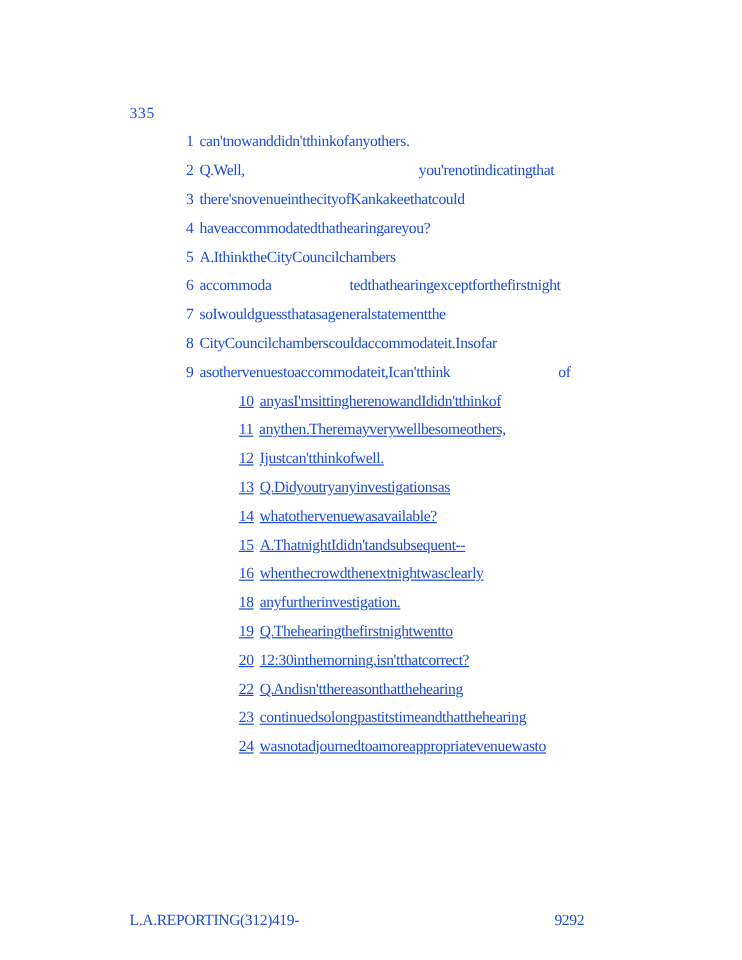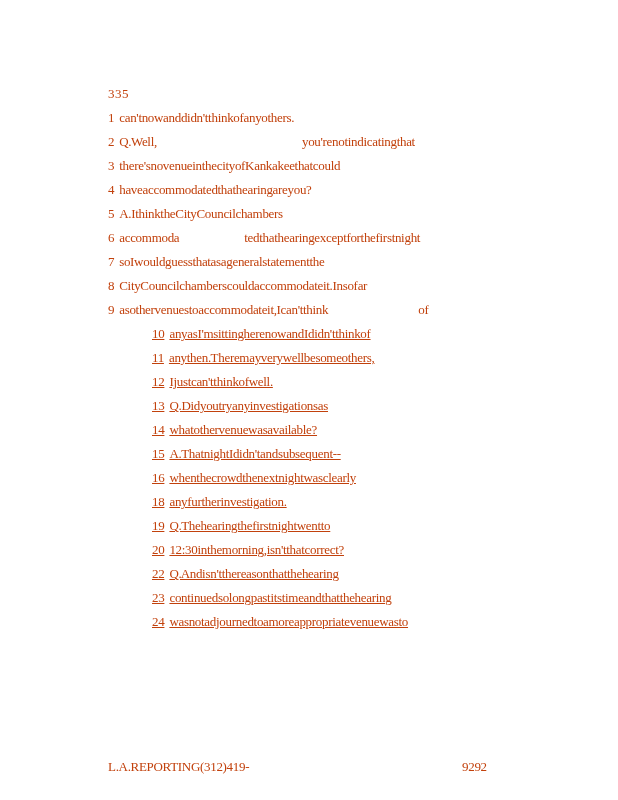--- a/index.html
+++ b/index.html
@@ -8,34 +8,35 @@
     background: #ffffff;
   }
   .page {
     position: relative;
     width: 618px;
     height: 800px;
     background: #ffffff;
     overflow: hidden;
     font-family: "Liberation Serif", serif;
     font-size: 13px;
-    color: #c2410c;
+    color: #1d4ed8;
   }
   .content {
     position: absolute;
     top: 82px;
     left: 108px;
     right: 20px;
   }
   .line {
     height: 24px;
     line-height: 24px;
     white-space: nowrap;
     letter-spacing: -0.3px;
     word-spacing: -3px;
+    margin-left: 47px;
   }
   .line.indent {
     padding-left: 44px;
     text-decoration: underline;
   }
   .line-no {
     margin-right: 5px;
   }
   .gap-seg {
     display: inline-block;

